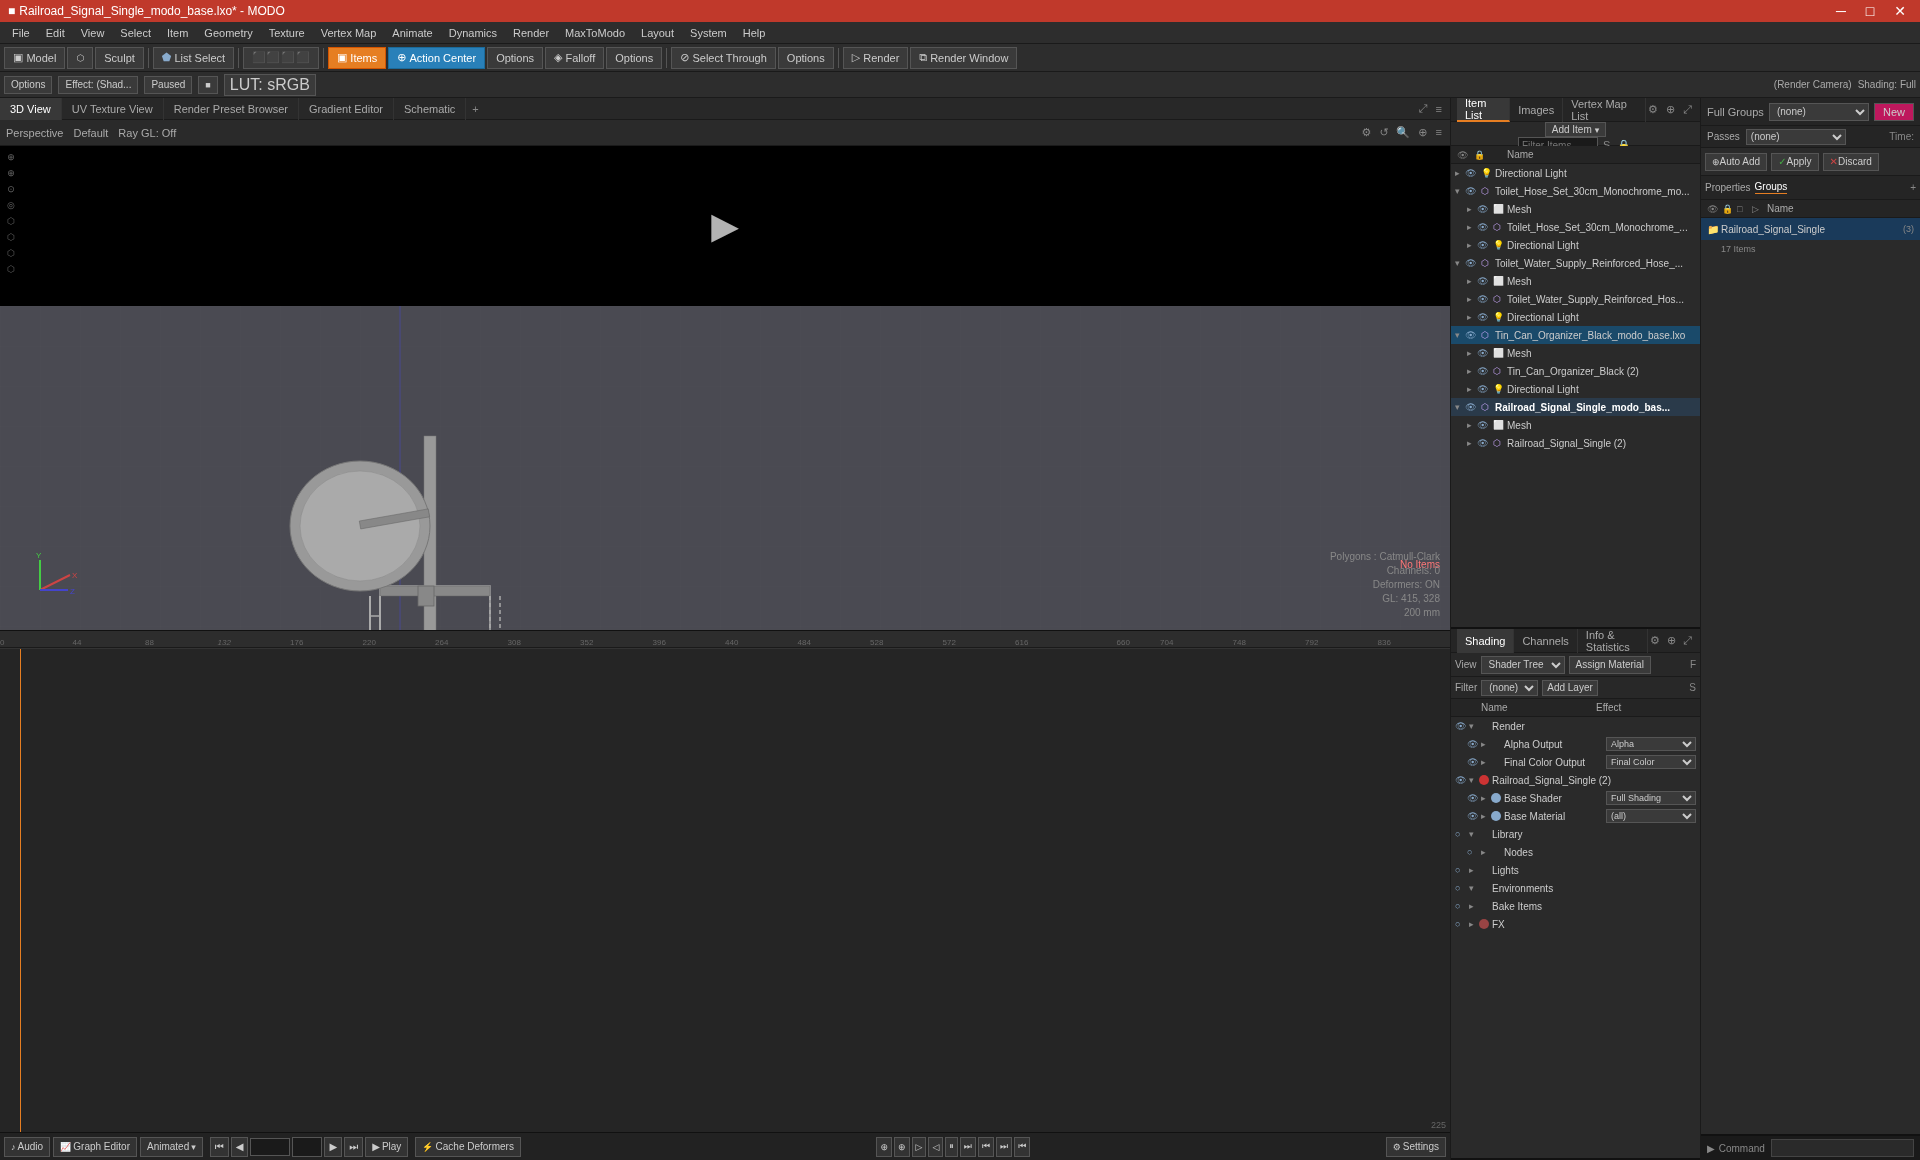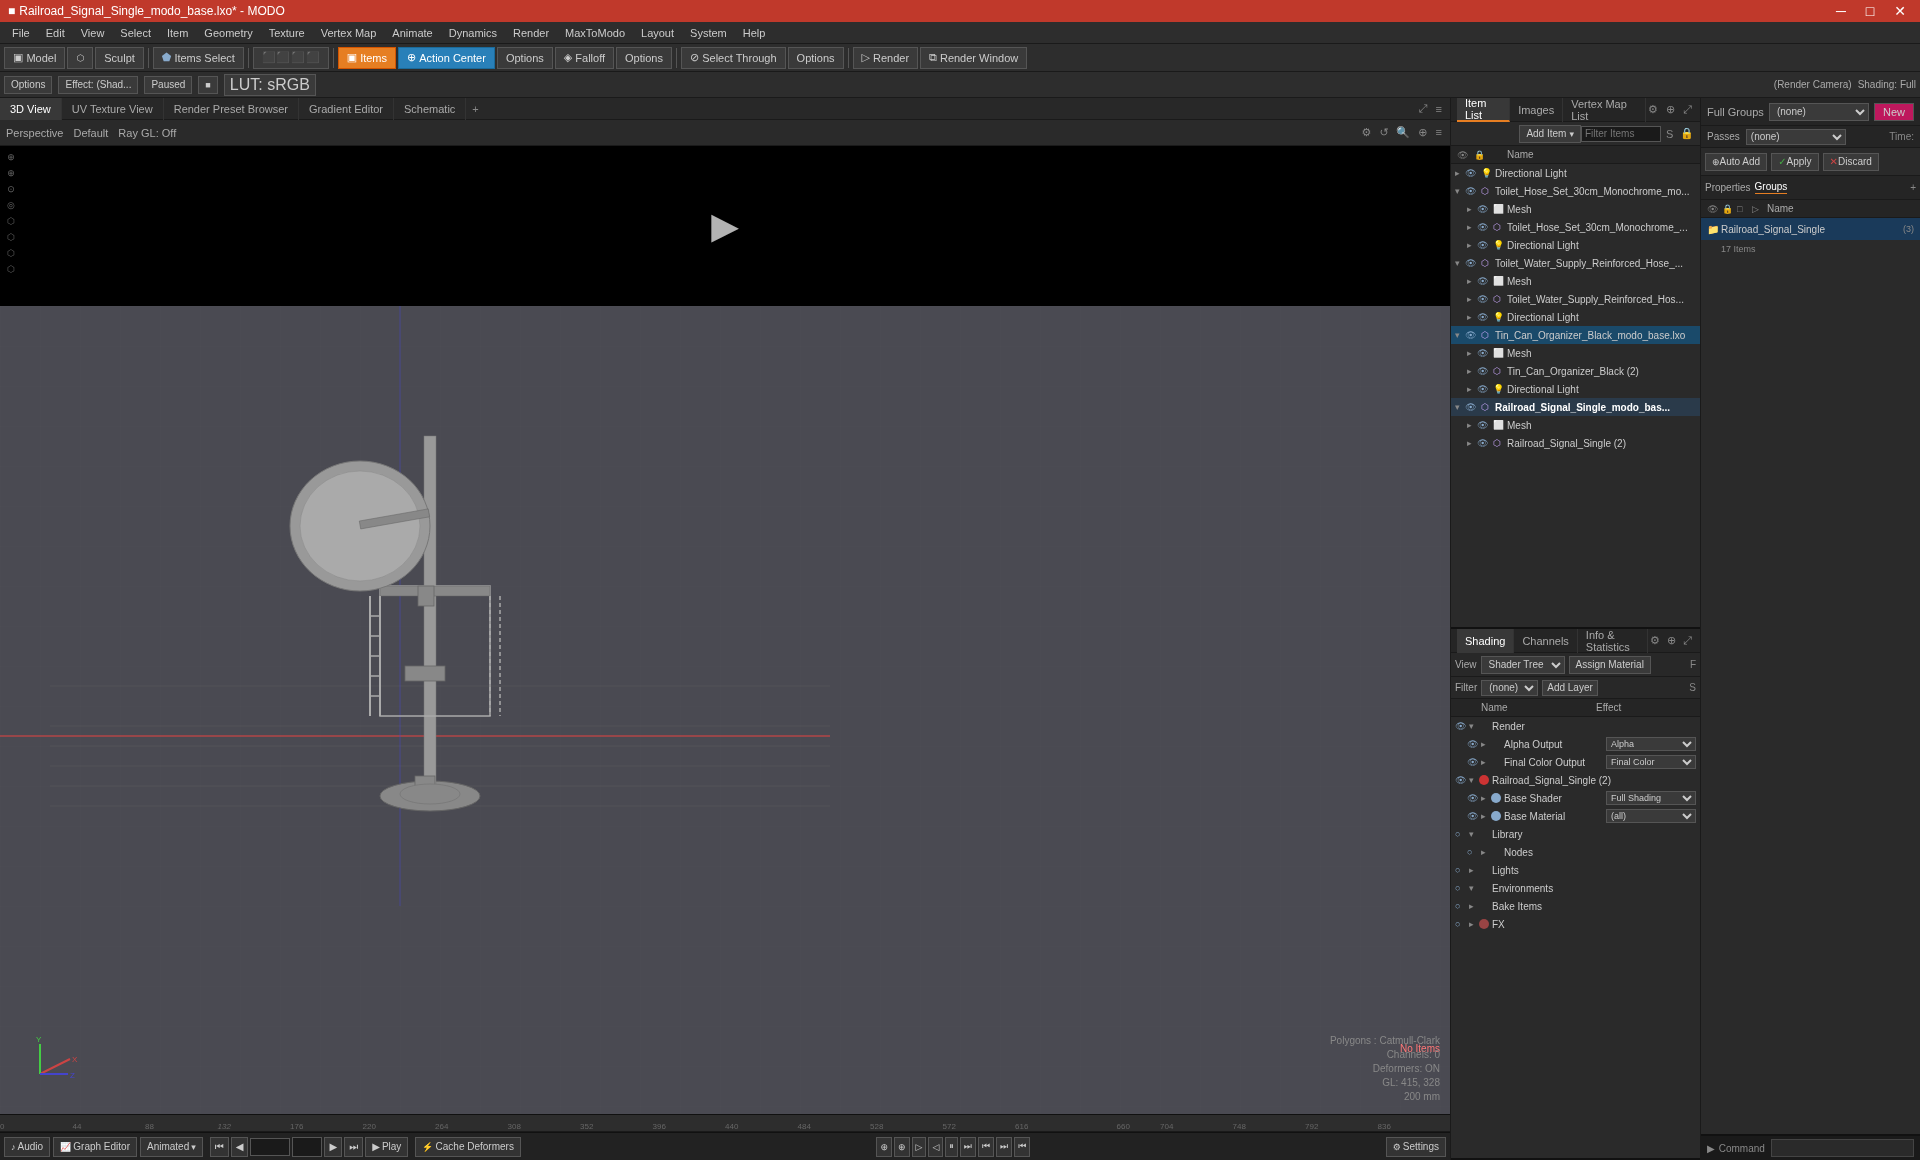--- a/index.html
+++ b/index.html
@@ -64,21 +64,21 @@
     
     
     #item-list-panel { flex: 1; display: flex; flex-direction: column; border-bottom: 2px solid #111; }
     #item-list-header { background: #252525; height: 24px; display: flex; align-items: center; justify-content: space-between; padding: 0 6px; border-bottom: 1px solid #1a1a1a; }
     .panel-tab { padding: 2px 8px; color: #aaa; cursor: pointer; font-size: 11px; border-right: 1px solid #333; height: 24px; display: flex; align-items: center; }
     .panel-tab.active { background: #383838; color: #fff; border-bottom: 2px solid #e67e22; }
     .panel-header-icons { display: flex; gap: 4px; }
     .ph-icon { color: #888; cursor: pointer; font-size: 11px; padding: 0 2px; }
     
     
-    #add-item-bar { background: #2a2a2a; height: 24px; display: flex; align-items: center; justify-content: flex-end; padding: 0 4px; border-bottom: 1px solid #1a1a1a; }
+    #add-item-bar { background: #2a2a2a; height: 24px; display: flex; align-items: center; justify-content: space-between; padding: 0 4px; border-bottom: 1px solid #1a1a1a; flex-direction: column; }
     .add-item-btn { background: #3a3a3a; border: 1px solid #555; color: #ccc; padding: 1px 6px; cursor: pointer; font-size: 10px; height: 18px; display: flex; align-items: center; gap: 3px; }
     .filter-items { background: #1a1a1a; border: 1px solid #555; color: #ccc; height: 16px; width: 80px; font-size: 10px; padding: 0 3px; }
     
     
     #item-list-cols { background: #252525; height: 18px; display: flex; align-items: center; padding: 0 4px; border-bottom: 1px solid #1a1a1a; }
     .col-name { flex: 1; color: #aaa; font-size: 10px; padding-left: 2px; }
     
     
     #item-list-scroll { flex: 1; overflow-y: auto; overflow-x: hidden; background: #2a2a2a; }
     #item-list-scroll::-webkit-scrollbar { width: 8px; }
@@ -197,21 +197,21 @@
   <span class="menu-item">Help</span>
 </div>
 
 <div id="toolbar">
   <button class="tb-btn">▣ <span>Model</span></button>
   <button class="tb-btn" style="font-size:9px;">⬡</button>
   <button class="tb-btn">Sculpt</button>
   <div class="tb-sep"></div>
   <button class="tb-btn">
     <span style="color:#88aacc">⬟</span> 
-      <span>Items Select</span>
+      <span>List Select</span>
   </button>
   <div class="tb-sep"></div>
   <button class="tb-btn" style="gap:1px;">
     <span>⬛</span>
       <span>⬛</span>
       <span>⬛</span>
       <span>⬛</span>
   </button>
   <div class="tb-sep"></div>
   <button class="tb-btn active">▣ <span>Items</span></button>
@@ -382,20 +382,24 @@
           <div class="tick" style="left: 65%;">572</div>
           <div class="tick" style="left: 70%;">616</div>
           <div class="tick" style="left: 75%; padding-left: 29px;">660</div>
           <div class="tick" style="left: 80%;">704</div>
           <div class="tick" style="left: 85%;">748</div>
           <div class="tick" style="left: 90%;">792</div>
           <div class="tick" style="left: 95%;">836</div>
         </div>
     </div>
 
+    <div id="timeline-track" style="height:32px; background:#252525; position:relative; border-top: 1px solid #333;">
+      <div class="tl-marker"></div>
+      <span style="position:absolute; right:4px; bottom:2px; font-size:9px; color:#666;">225</span>
+    </div>
 
     <div id="transport">
       <button class="bt-btn">
         <span style="font-size:9px;">♪</span>
         <span>Audio</span>
       </button>
       <button class="bt-btn">
         <span style="font-size:9px;">📈</span>
         <span>Graph Editor</span>
       </button>

